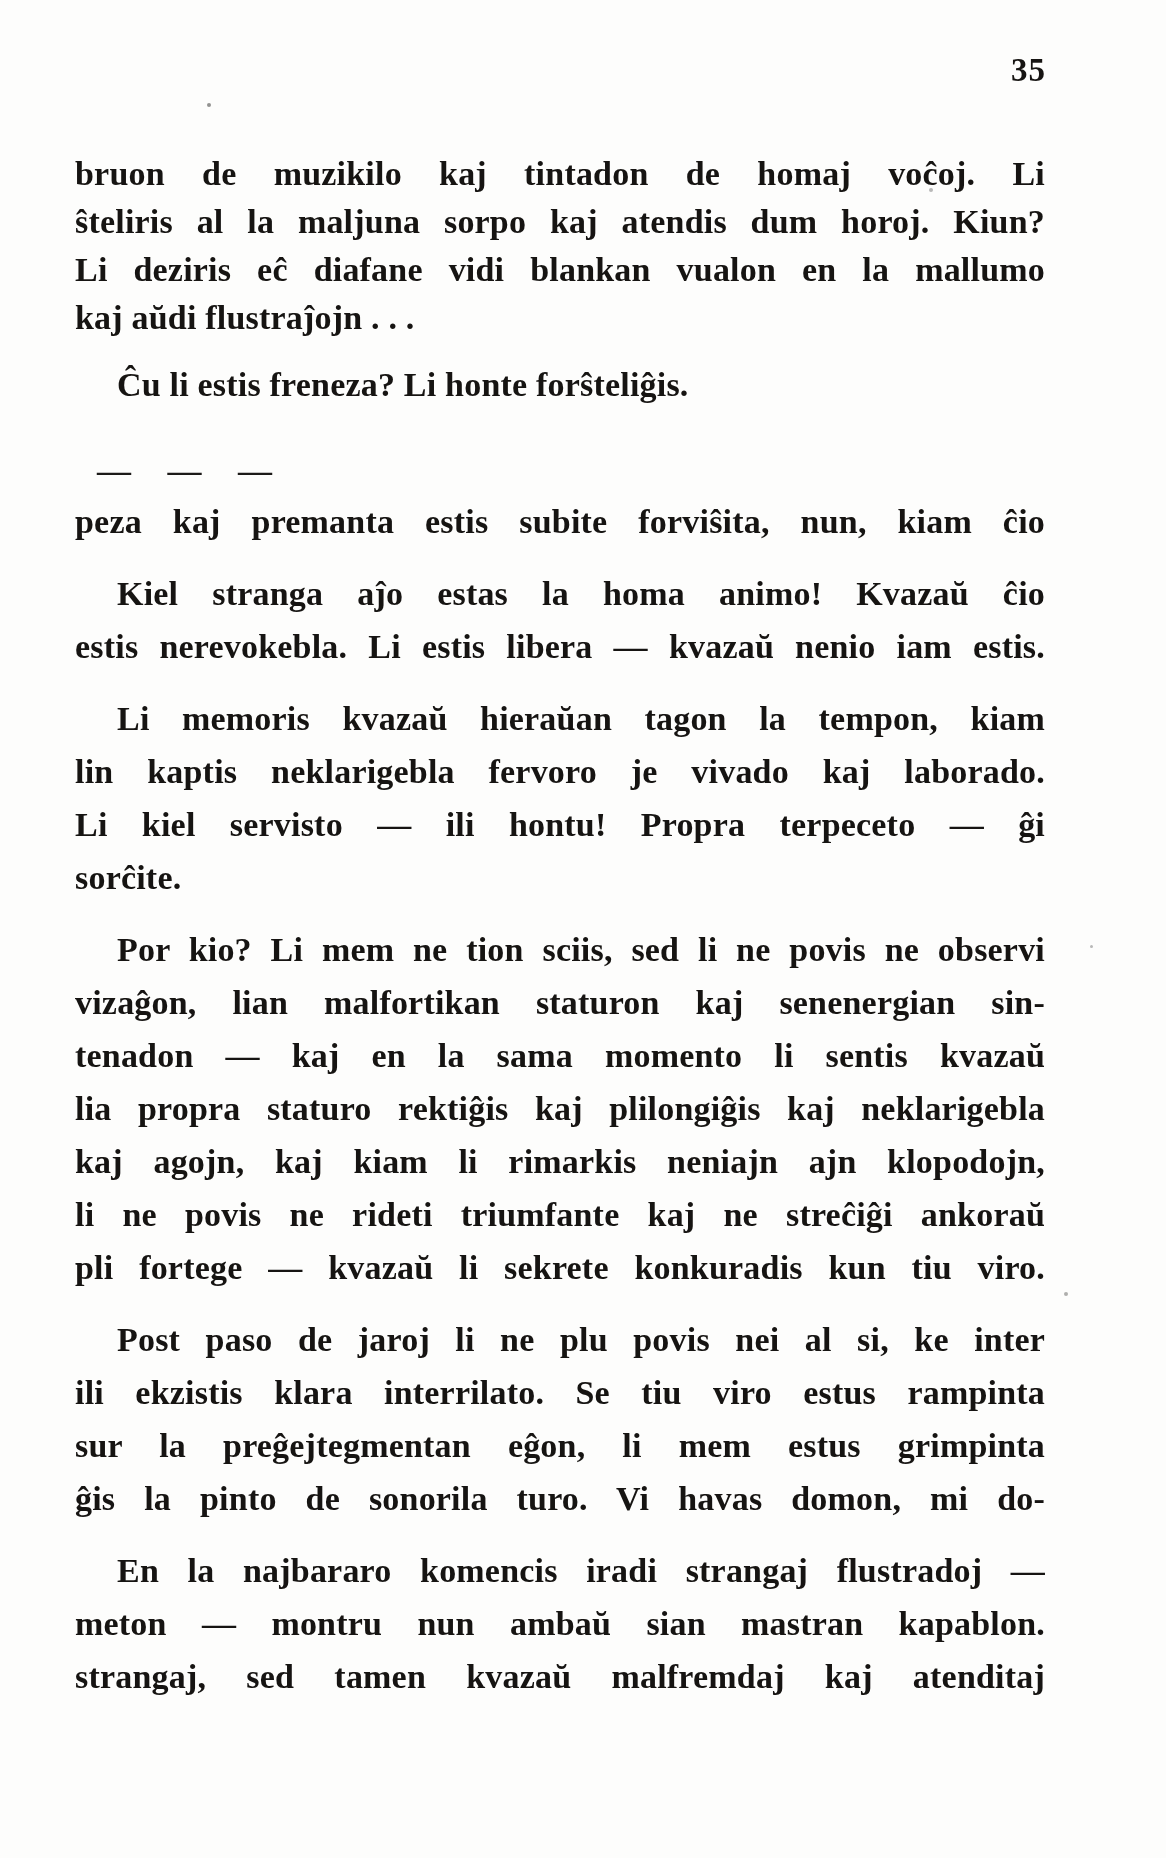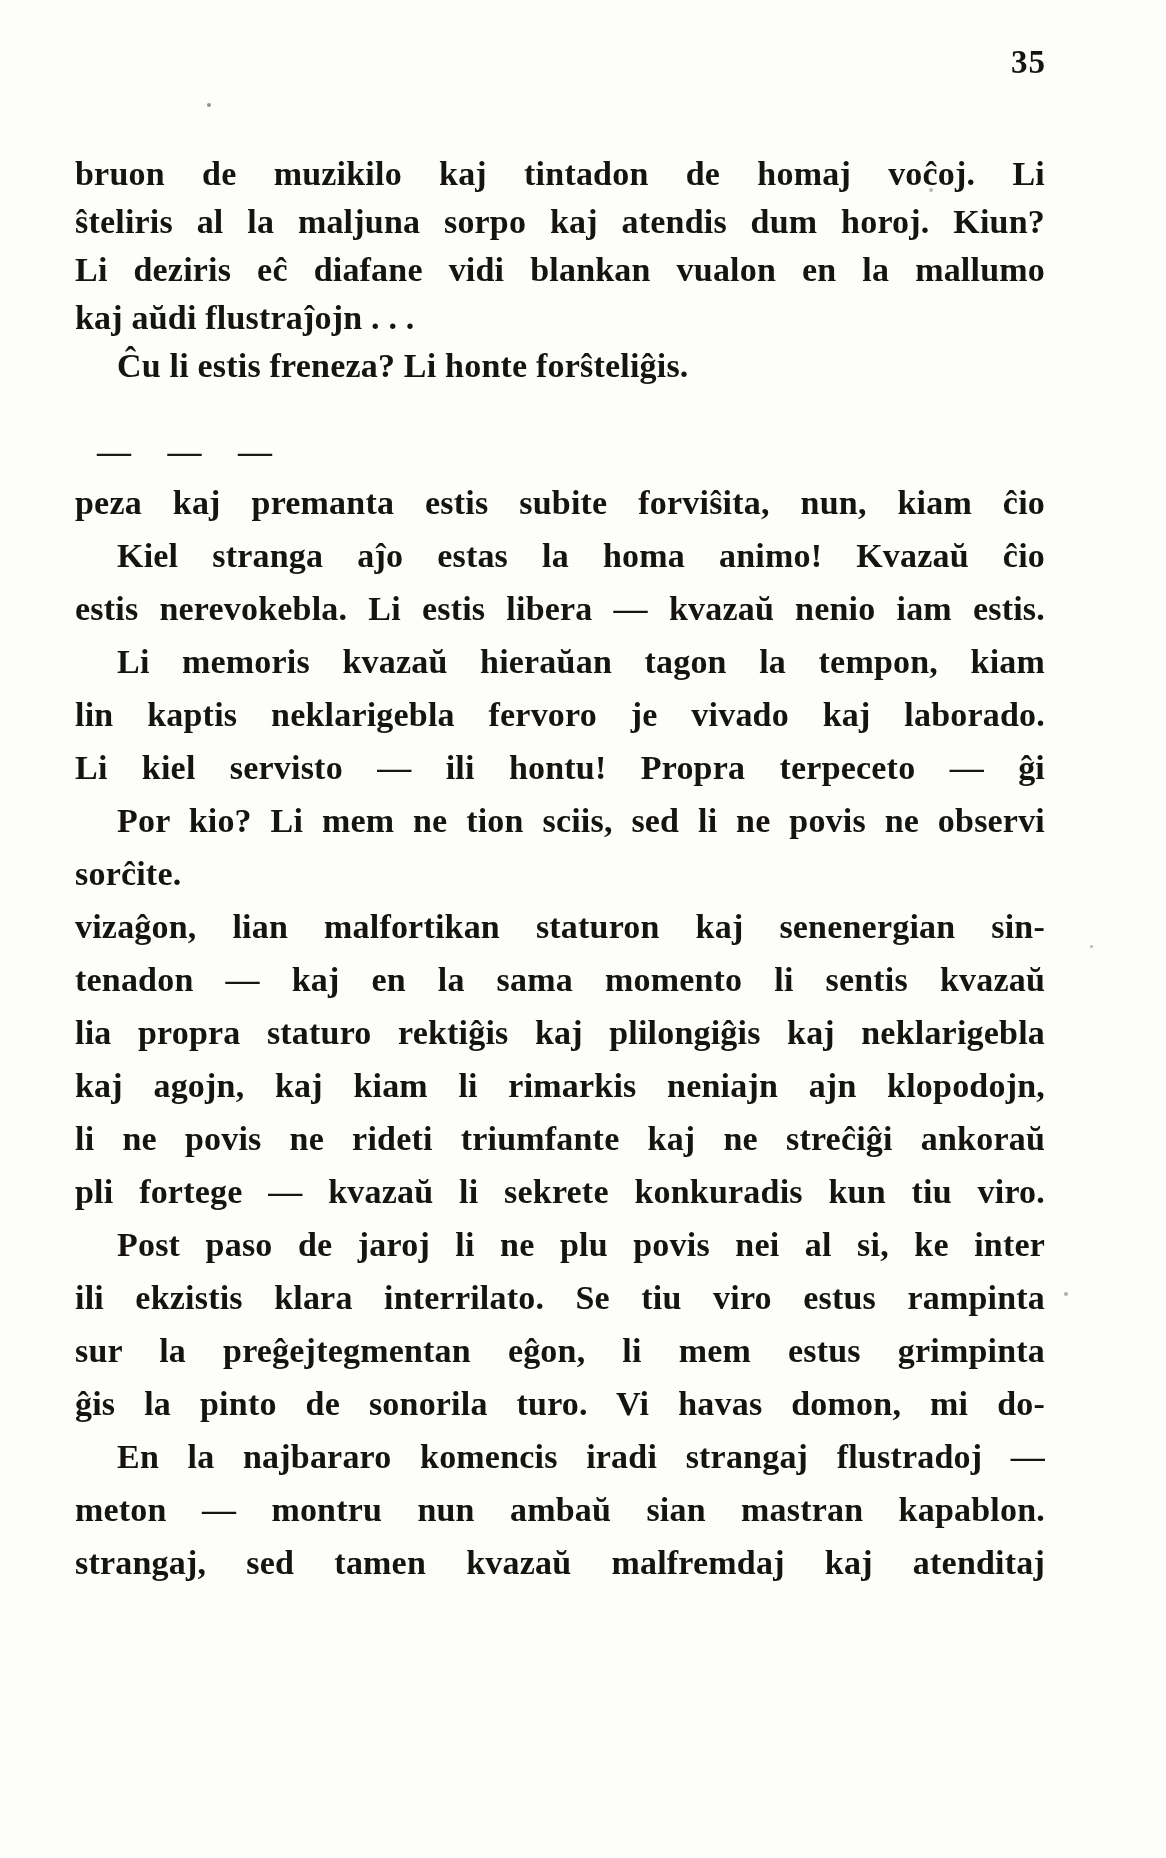--- a/index.html
+++ b/index.html
@@ -13,21 +13,21 @@
     height: 1858px;
     margin: 0 auto;
     background: #fdfdfc;
     color: #161412;
     font-family: "Liberation Serif", "DejaVu Serif", serif;
     font-weight: 700;
     overflow: hidden;
   }
   .page-number {
     position: absolute;
-    top: 44px;
+    top: 52px;
     right: 120px;
     font-size: 33px;
     letter-spacing: 1px;
   }
   .text-block {
     position: absolute;
     left: 75px;
     top: 150px;
     width: 970px;
     font-size: 34px;
@@ -39,20 +39,21 @@
     text-align-last: justify;
     white-space: normal;
     letter-spacing: 0.2px;
   }
   .ln.short {
     text-align: center;
     text-align-last: left;
   }
   .ln.indent {
     text-indent: 42px;
+    margin-top: 19px;
   }
   .separator {
     height: 48px;
     margin-top: 38px;
     line-height: 48px;
     padding-left: 22px;
     font-size: 34px;
     letter-spacing: 14px;
     text-align: left;
     color: #1c1a18;
@@ -92,22 +93,22 @@
 
     <div class="separator">— — —</div>
 
     <div class="block-lower">
       <div class="ln">peza kaj premanta estis subite forviŝita, nun, kiam ĉio</div>
       <div class="ln indent">Kiel stranga aĵo estas la homa animo!  Kvazaŭ ĉio</div>
       <div class="ln">estis nerevokebla. Li estis libera — kvazaŭ nenio iam estis.</div>
       <div class="ln indent">Li memoris kvazaŭ hieraŭan tagon la tempon, kiam</div>
       <div class="ln">lin kaptis neklarigebla fervoro je vivado kaj laborado.</div>
       <div class="ln">Li kiel servisto — ili hontu!  Propra terpeceto — ĝi</div>
+      <div class="ln short">sorĉite.</div>
       <div class="ln indent">Por kio?  Li mem ne tion sciis, sed li ne povis ne observi</div>
-      <div class="ln short">sorĉite.</div>
       <div class="ln">vizaĝon, lian malfortikan staturon kaj senenergian sin-</div>
       <div class="ln">tenadon — kaj en la sama momento li sentis kvazaŭ</div>
       <div class="ln">lia propra staturo rektiĝis kaj plilongiĝis kaj neklarigebla</div>
       <div class="ln">kaj agojn, kaj kiam li rimarkis neniajn ajn klopodojn,</div>
       <div class="ln">li ne povis ne rideti triumfante kaj ne streĉiĝi ankoraŭ</div>
       <div class="ln">pli fortege — kvazaŭ li sekrete konkuradis kun tiu viro.</div>
       <div class="ln indent">Post paso de jaroj li ne plu povis nei al si, ke inter</div>
       <div class="ln">ili ekzistis klara interrilato.  Se tiu viro estus rampinta</div>
       <div class="ln">sur la preĝejtegmentan eĝon, li mem estus grimpinta</div>
       <div class="ln">ĝis la pinto de sonorila turo.  Vi havas domon, mi do-</div>

